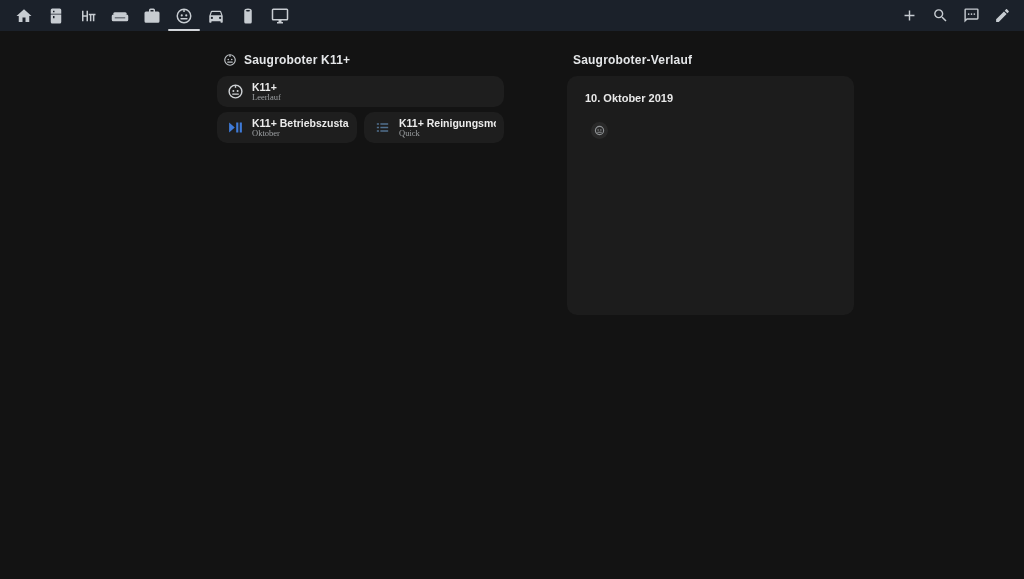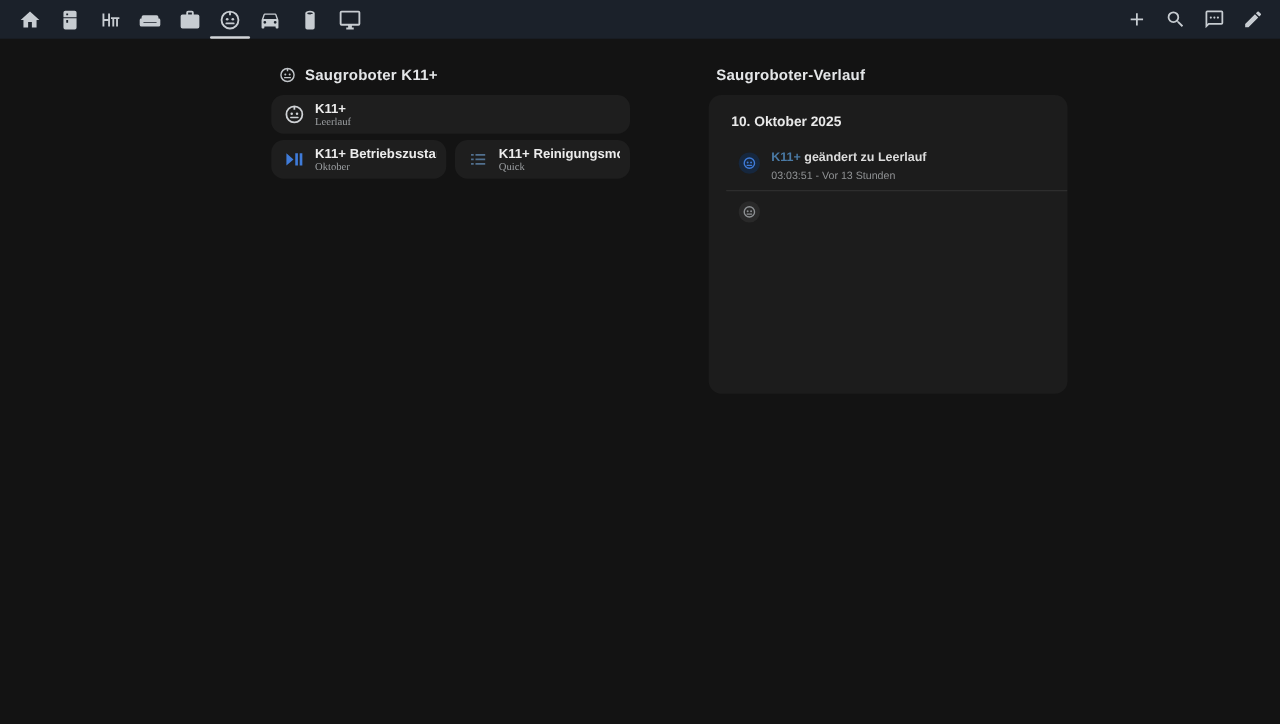--- a/index.html
+++ b/index.html
@@ -268,44 +268,27 @@
     </div>
   </div>
 </div>
 
 <div class="col-right">
   <div class="section-header">
     <span>Saugroboter-Verlauf</span>
   </div>
 
   <div class="history-card">
-    <div class="history-date">10. Oktober 2025</div>
+    <div class="history-date">10. Oktober 2019</div>
+
 
     <div class="log-entry">
-      <span class="log-icon blue">
+      <span class="log-icon gray">
         <svg viewBox="0 0 24 24">
             <circle cx="12" cy="12" r="9" fill="none" stroke="currentColor" stroke-width="2.4"></circle>
             <circle cx="9" cy="11" r="1.7" fill="currentColor"></circle>
             <circle cx="15" cy="11" r="1.7" fill="currentColor"></circle>
             <path d="M8 15.8h8" stroke="currentColor" stroke-width="2.2" stroke-linecap="round"></path>
           </svg>
       </span>
-      <span class="log-text">
-        <span class="log-line">
-          <span class="log-entity">K11+ </span>
-          <span>geändert zu Leerlauf</span>
-        </span>
-        <span class="log-time">03:03:51 - Vor 13 Stunden</span>
-      </span>
-    </div>
-
-    <div class="log-entry">
-      <span class="log-icon gray">
-        <svg viewBox="0 0 24 24">
-            <circle cx="12" cy="12" r="9" fill="none" stroke="currentColor" stroke-width="2.4"></circle>
-            <circle cx="9" cy="11" r="1.7" fill="currentColor"></circle>
-            <circle cx="15" cy="11" r="1.7" fill="currentColor"></circle>
-            <path d="M8 15.8h8" stroke="currentColor" stroke-width="2.2" stroke-linecap="round"></path>
-          </svg>
-      </span>
     </div>
   </div>
 </div>
 
 </body></html>

